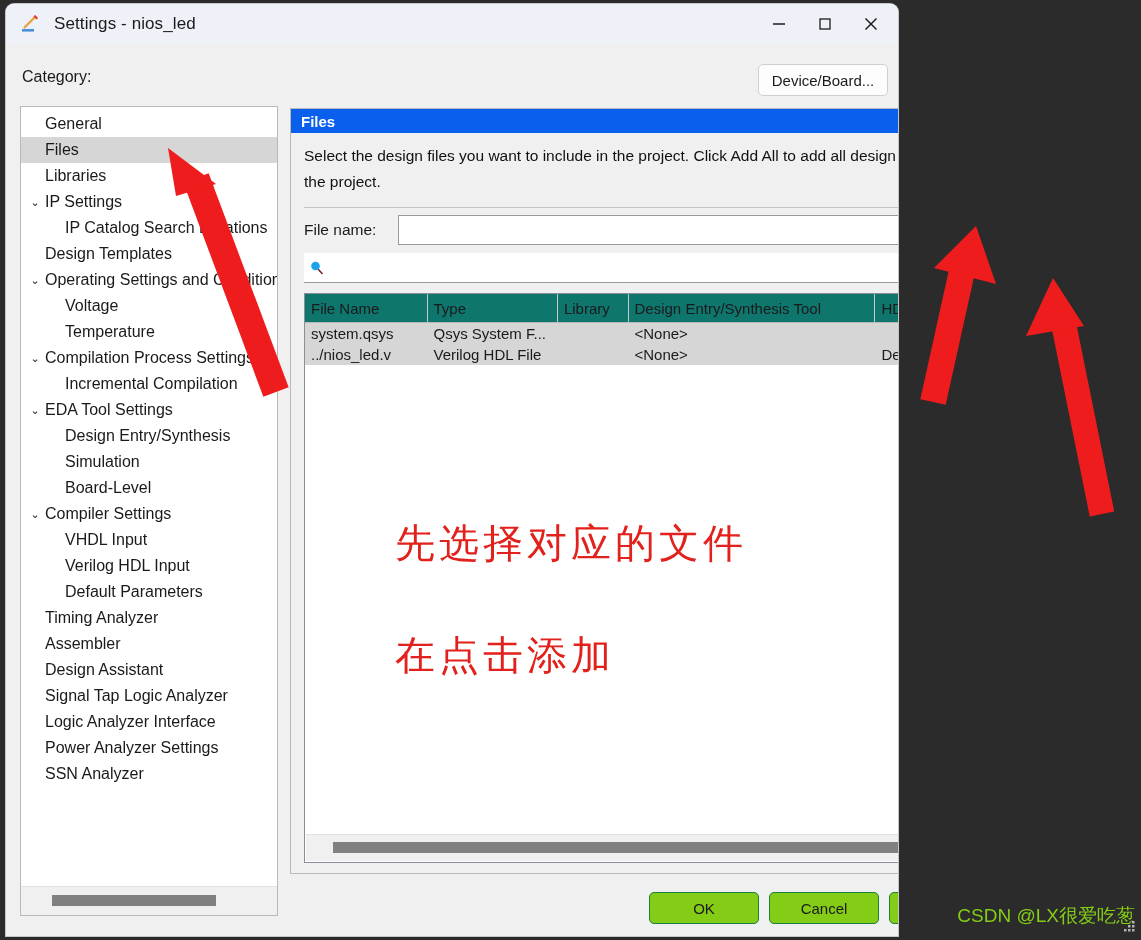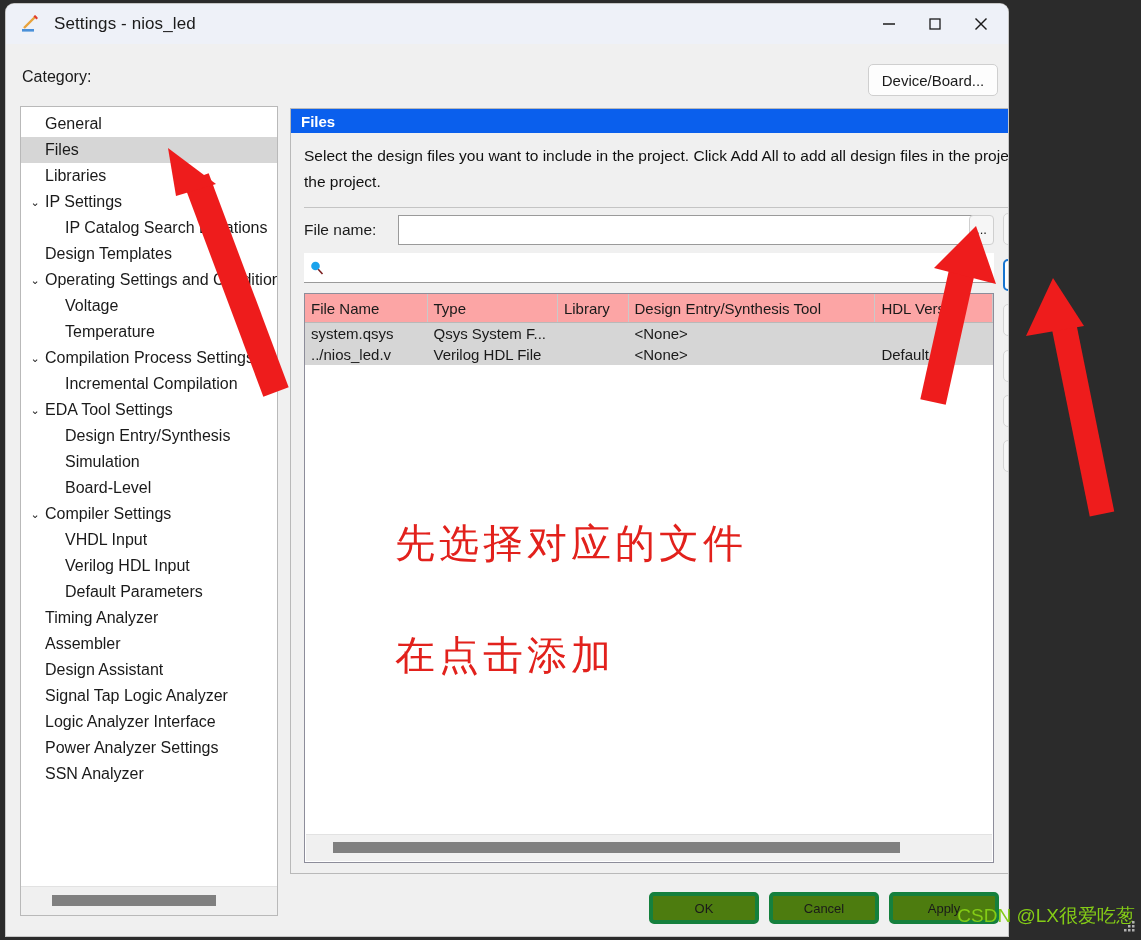--- a/index.html
+++ b/index.html
@@ -15,21 +15,21 @@
     font-size: 15px;
     color: #1a1a1a;
     position: relative;
   }
 
   
   #window {
     position: absolute;
     left: 6px;
     top: 4px;
-    width: 1002px;
+    width: 892px;
     height: 932px;
     background: #f0f0f0;
     border-radius: 8px 8px 0 0;
     overflow: hidden;
     box-shadow: 0 0 0 1px #c6c6c6;
   }
 
   
   #titlebar {
     height: 40px;
@@ -232,21 +232,21 @@
     left: 13px; top: 184px;
     width: 690px; height: 570px;
     background: #ffffff;
     border: 1px solid #8d8d9a;
     box-sizing: border-box;
     overflow: hidden;
   }
   #table-head {
     display: flex;
     height: 28px;
-    background: #fca5a5;
+    background: #0f766e;
     border-bottom: 1px solid #b9b9b9;
     font-size: 15px;
   }
   .th {
     display: flex;
     align-items: center;
     padding-left: 6px;
     border-right: 1px solid #c9c9c9;
     box-sizing: border-box;
     white-space: nowrap;
@@ -301,25 +301,25 @@
   .sidebtn.primary {
     background: #ffffff;
     border: 2px solid #1775d1;
   }
 
   
   .bottombtn {
     position: absolute;
     width: 110px; height: 32px;
     top: 888px;
-    background: #4d7c0f;
-    border: 4px solid #15803d;
+    background: #84cc16;
+    border: 1px solid #15803d;
     border-radius: 5px;
     font-family: inherit;
-    font-size: 13px;
+    font-size: 15px;
     color: #1a1a1a;
     cursor: pointer;
     padding: 0;
   }
 
   
   #annot {
     position: absolute;
     left: 395px; top: 487px;
     font-family: "DejaVu Sans", sans-serif;

